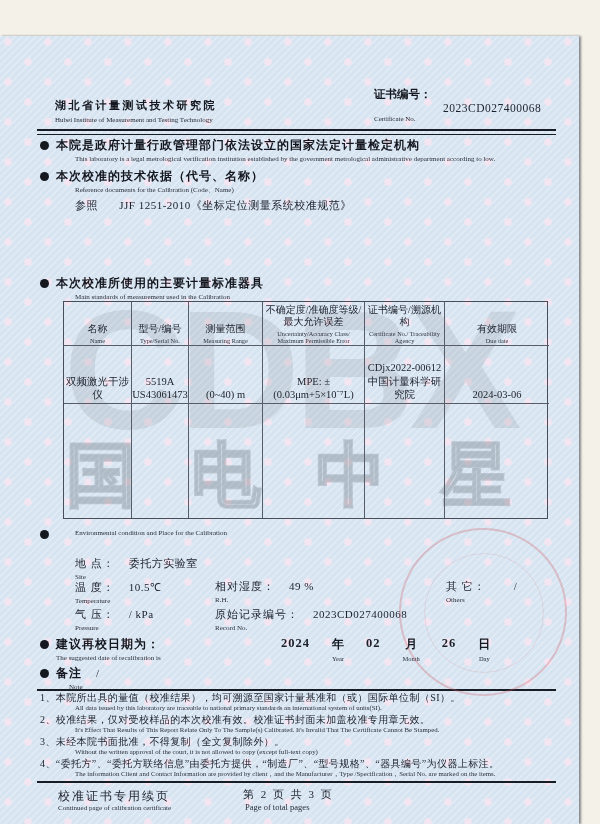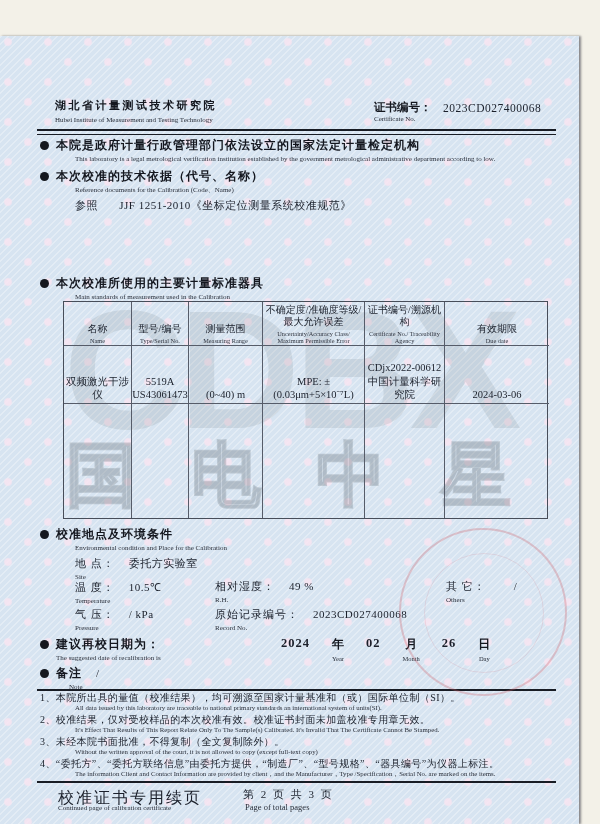--- a/index.html
+++ b/index.html
@@ -41,21 +41,21 @@
   }
   .stamp-inner{
     position:absolute;left:50%;top:50%;width:118px;height:118px;margin:-59px 0 0 -59px;
     border:1px solid rgba(205,92,104,0.14);border-radius:50%;
   }
   .content{position:absolute;inset:0;z-index:2;color:#1b202b;}
   
   .t-cn{font-family:"Liberation Sans",sans-serif;font-weight:bold;color:#14171f;}
   .inst-cn{position:absolute;left:55px;top:62px;font-size:11px;letter-spacing:2.5px;}
   .inst-en{position:absolute;left:55px;top:80px;font-size:7px;color:#262b36;}
-  .certno-label{position:absolute;left:374px;top:64px;font-size:11.5px;}
+  .certno-label{position:absolute;left:374px;top:51px;font-size:11.5px;}
   .certno-en{position:absolute;left:374px;top:79px;font-size:7px;color:#262b36;}
   .certno-val{position:absolute;left:443px;top:66px;font-size:11.5px;letter-spacing:0.5px;}
   .rule-double{
     position:absolute;left:37px;top:93px;width:519px;height:3px;
     border-top:2.2px solid #181c24;border-bottom:1.2px solid #181c24;
   }
   .sec{position:absolute;display:flex;align-items:flex-start;}
   .dot{width:9px;height:9px;border-radius:50%;background:#15181f;margin:3px 7px 0 0;flex:none;}
   .h-cn{font-family:"Liberation Sans",sans-serif;font-weight:bold;font-size:12px;line-height:1.25;letter-spacing:1px;color:#14171f;}
   .h-en{font-size:7px;line-height:1.2;color:#2a2f3a;margin:2px 0 0 19px;}
@@ -89,21 +89,21 @@
   .date-row{position:absolute;left:281px;top:600px;display:flex;align-items:flex-start;gap:22px;}
   .date-num{font-size:12.5px;font-weight:bold;letter-spacing:1px;}
   .date-unit{display:flex;flex-direction:column;align-items:center;}
   .date-unit .u{font-family:"Liberation Sans",sans-serif;font-weight:bold;font-size:12px;color:#14171f;}
   .date-unit .ue{font-size:6.5px;color:#2a2f3a;margin-top:2px;}
   
   .rule-thick{position:absolute;left:37px;width:519px;height:0;border-top:2px solid #181c24;}
   .notes{position:absolute;left:40px;top:656px;width:505px;}
   .note-cn{font-size:10px;line-height:1.12;letter-spacing:0.4px;color:#1b202b;}
   .note-en{font-size:6.8px;line-height:1.15;color:#2a2f3a;margin:1px 0 2px 35px;max-width:445px;}
-  .foot-left-cn{position:absolute;left:58px;top:752px;font-size:16px;letter-spacing:2px;color:#1b202b;}
+  .foot-left-cn{position:absolute;left:58px;top:752px;font-size:12px;letter-spacing:2px;color:#1b202b;}
   .foot-left-en{position:absolute;left:58px;top:768px;font-size:7px;color:#2a2f3a;}
   .foot-page-cn{position:absolute;left:243px;top:751px;font-size:11px;letter-spacing:2px;color:#1b202b;}
   .foot-page-en{position:absolute;left:245px;top:766px;font-size:8.5px;color:#2a2f3a;}
 </style>
 </head>
 <body>
 
 <div class="canvas">
   <div class="page">
 
@@ -202,21 +202,20 @@
         <div class="cell last-row"></div>
         <div class="cell last-row"></div>
         <div class="cell last-row"></div>
         <div class="cell last-row"></div>
         <div class="cell last-row last-col"></div>
       </div>
 
       <div class="sec" style="left:40px;top:491px;">
         <span class="dot"></span>
         <div>
-          <div class="h-cn">校准地点及环境条件</div>
           <div class="h-en">Environmental condition and Place for the Calibration</div>
         </div>
       </div>
 
       <div class="env-item" style="left:75px;top:520px;">
         <div class="pair">
           <span class="lbl">地 点：</span>
           <span class="val">委托方实验室</span>
         </div>
         <div class="sub-en">Site</div>

